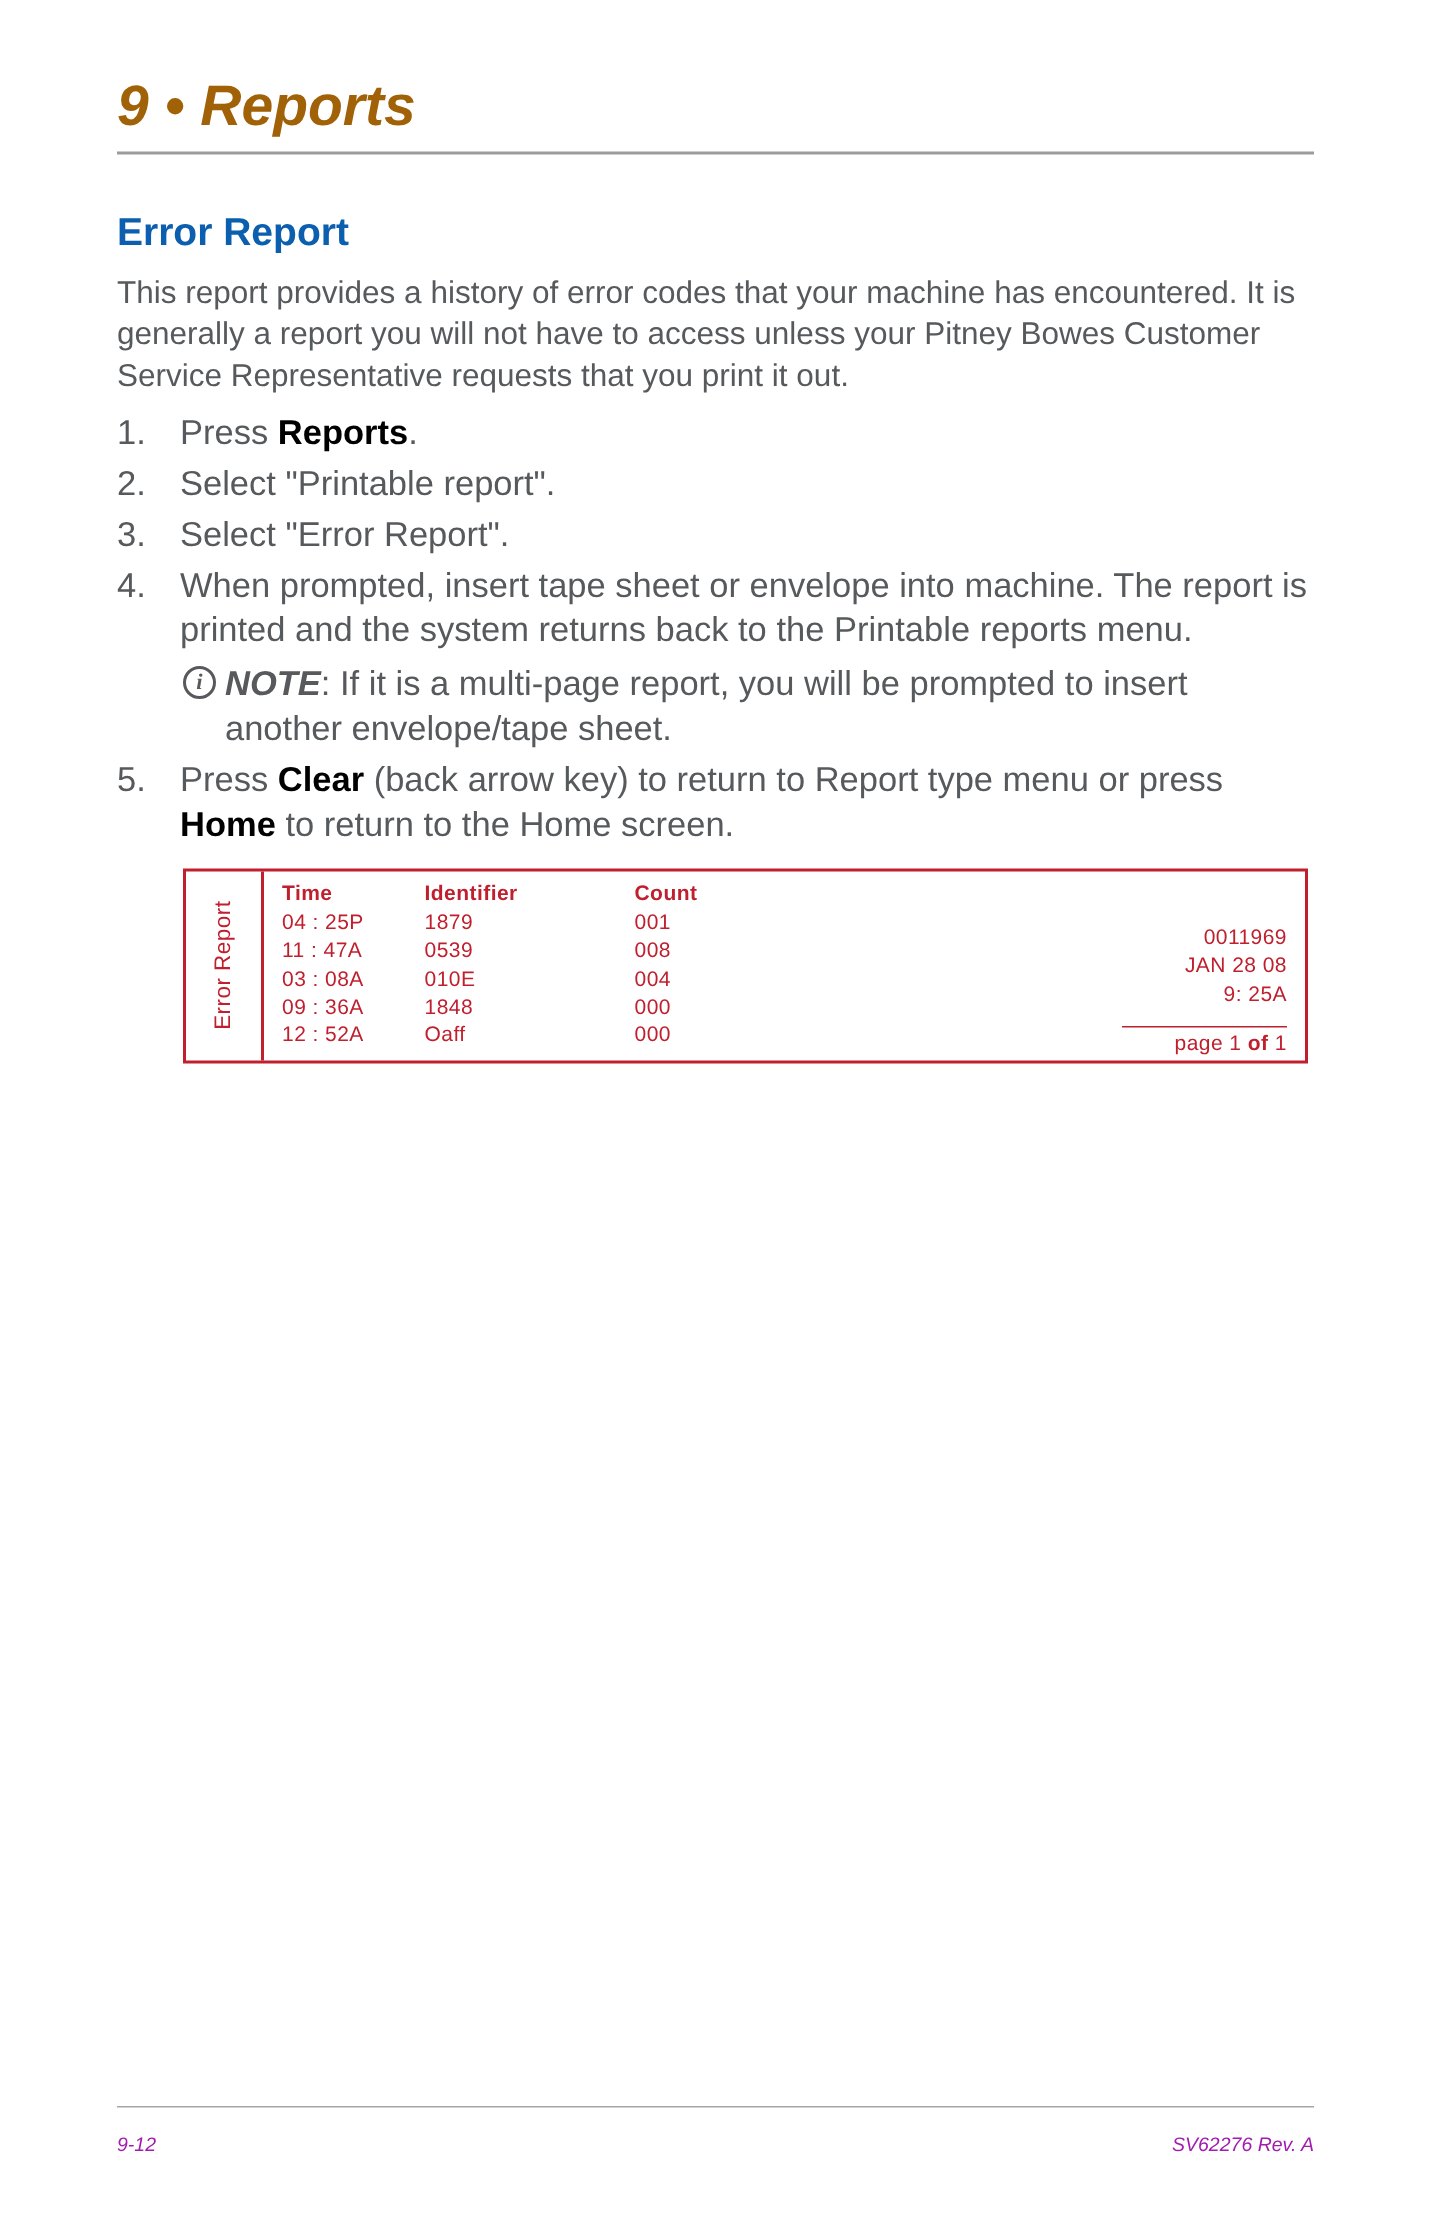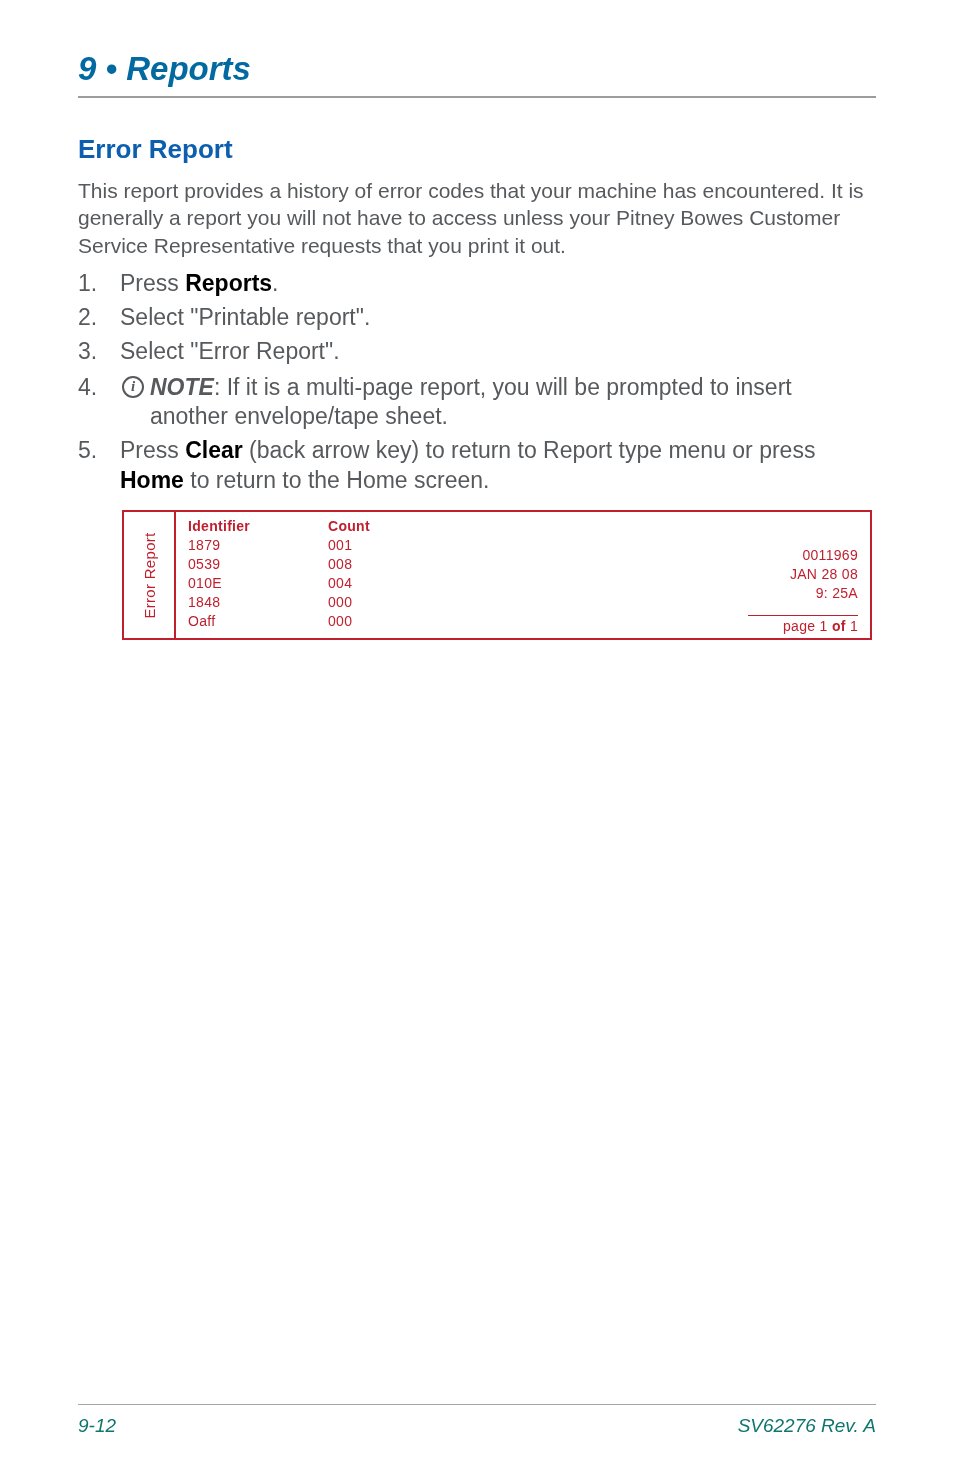--- a/index.html
+++ b/index.html
@@ -8,22 +8,22 @@
     height: 1475px;
     background: #fff;
     font-family: Arial, Helvetica, sans-serif;
     color: #575a5d;
     position: relative;
     padding: 50px 78px 0 78px;
   }
   .chapter-header {
     font-style: italic;
     font-weight: bold;
-    font-size: 33px;
-    color: #0369a1;
+    font-size: 38px;
+    color: #a16207;
     padding-bottom: 8px;
     border-bottom: 2px solid #9a9c9e;
     margin-bottom: 36px;
   }
   .section-title {
     color: #0b5fae;
     font-weight: bold;
     font-size: 26px;
     margin-bottom: 12px;
   }
@@ -144,59 +144,68 @@
     bottom: 70px;
     border-top: 1.5px solid #a3a5a7;
   }
   .footer {
     position: absolute;
     left: 78px; right: 78px;
     bottom: 38px;
     display: flex;
     justify-content: space-between;
     font-style: italic;
-    color: #0f766e;
-    font-size: 19px;
+    color: #a21caf;
+    font-size: 13px;
   }
 </style>
 </head>
 <body>
 
 <div class="chapter-header">9 • Reports</div>
 
 <div class="section-title">Error Report</div>
 
 <p class="intro">This report provides a history of error codes that your machine has encountered. It is generally a report you will not have to access unless your Pitney Bowes Customer Service Representative requests that you print it out.</p>
 
 <ol class="steps">
   <li>
     <span>Press </span><strong class="kw">Reports</strong><span>.</span>
   </li>
   <li>Select "Printable report".</li>
   <li>Select "Error Report".</li>
   <li>
+    <span>When prompted, insert tape sheet or envelope into machine. The report is printed and the system returns back to the Printable reports menu.</span>
     <div class="note-block">
       <div class="note-icon">i</div>
       <div class="note-text">
         <span class="note-label">NOTE</span><span>: If it is a multi-page report, you will be prompted to insert another envelope/tape sheet.</span>
       </div>
     </div>
   </li>
   <li>
     <span>Press </span><strong class="kw">Clear</strong><span> (back arrow key) to return to Report type menu or press </span><strong class="kw">Home</strong><span> to return to the Home screen.</span>
   </li>
 </ol>
 
 <div class="ticket">
   <div class="ticket-label">
     <span>Error
 Report</span>
   </div>
   <div class="ticket-body">
     <div class="tcols">
+      <div class="tcol time">
+        <div class="hdr">Time</div>
+        <div class="row">04 : 25P</div>
+        <div class="row">11 : 47A</div>
+        <div class="row">03 : 08A</div>
+        <div class="row">09 : 36A</div>
+        <div class="row">12 : 52A</div>
+      </div>
       <div class="tcol ident">
         <div class="hdr">Identifier</div>
         <div class="row">1879</div>
         <div class="row">0539</div>
         <div class="row">010E</div>
         <div class="row">1848</div>
         <div class="row">Oaff</div>
       </div>
       <div class="tcol count">
         <div class="hdr">Count</div>

